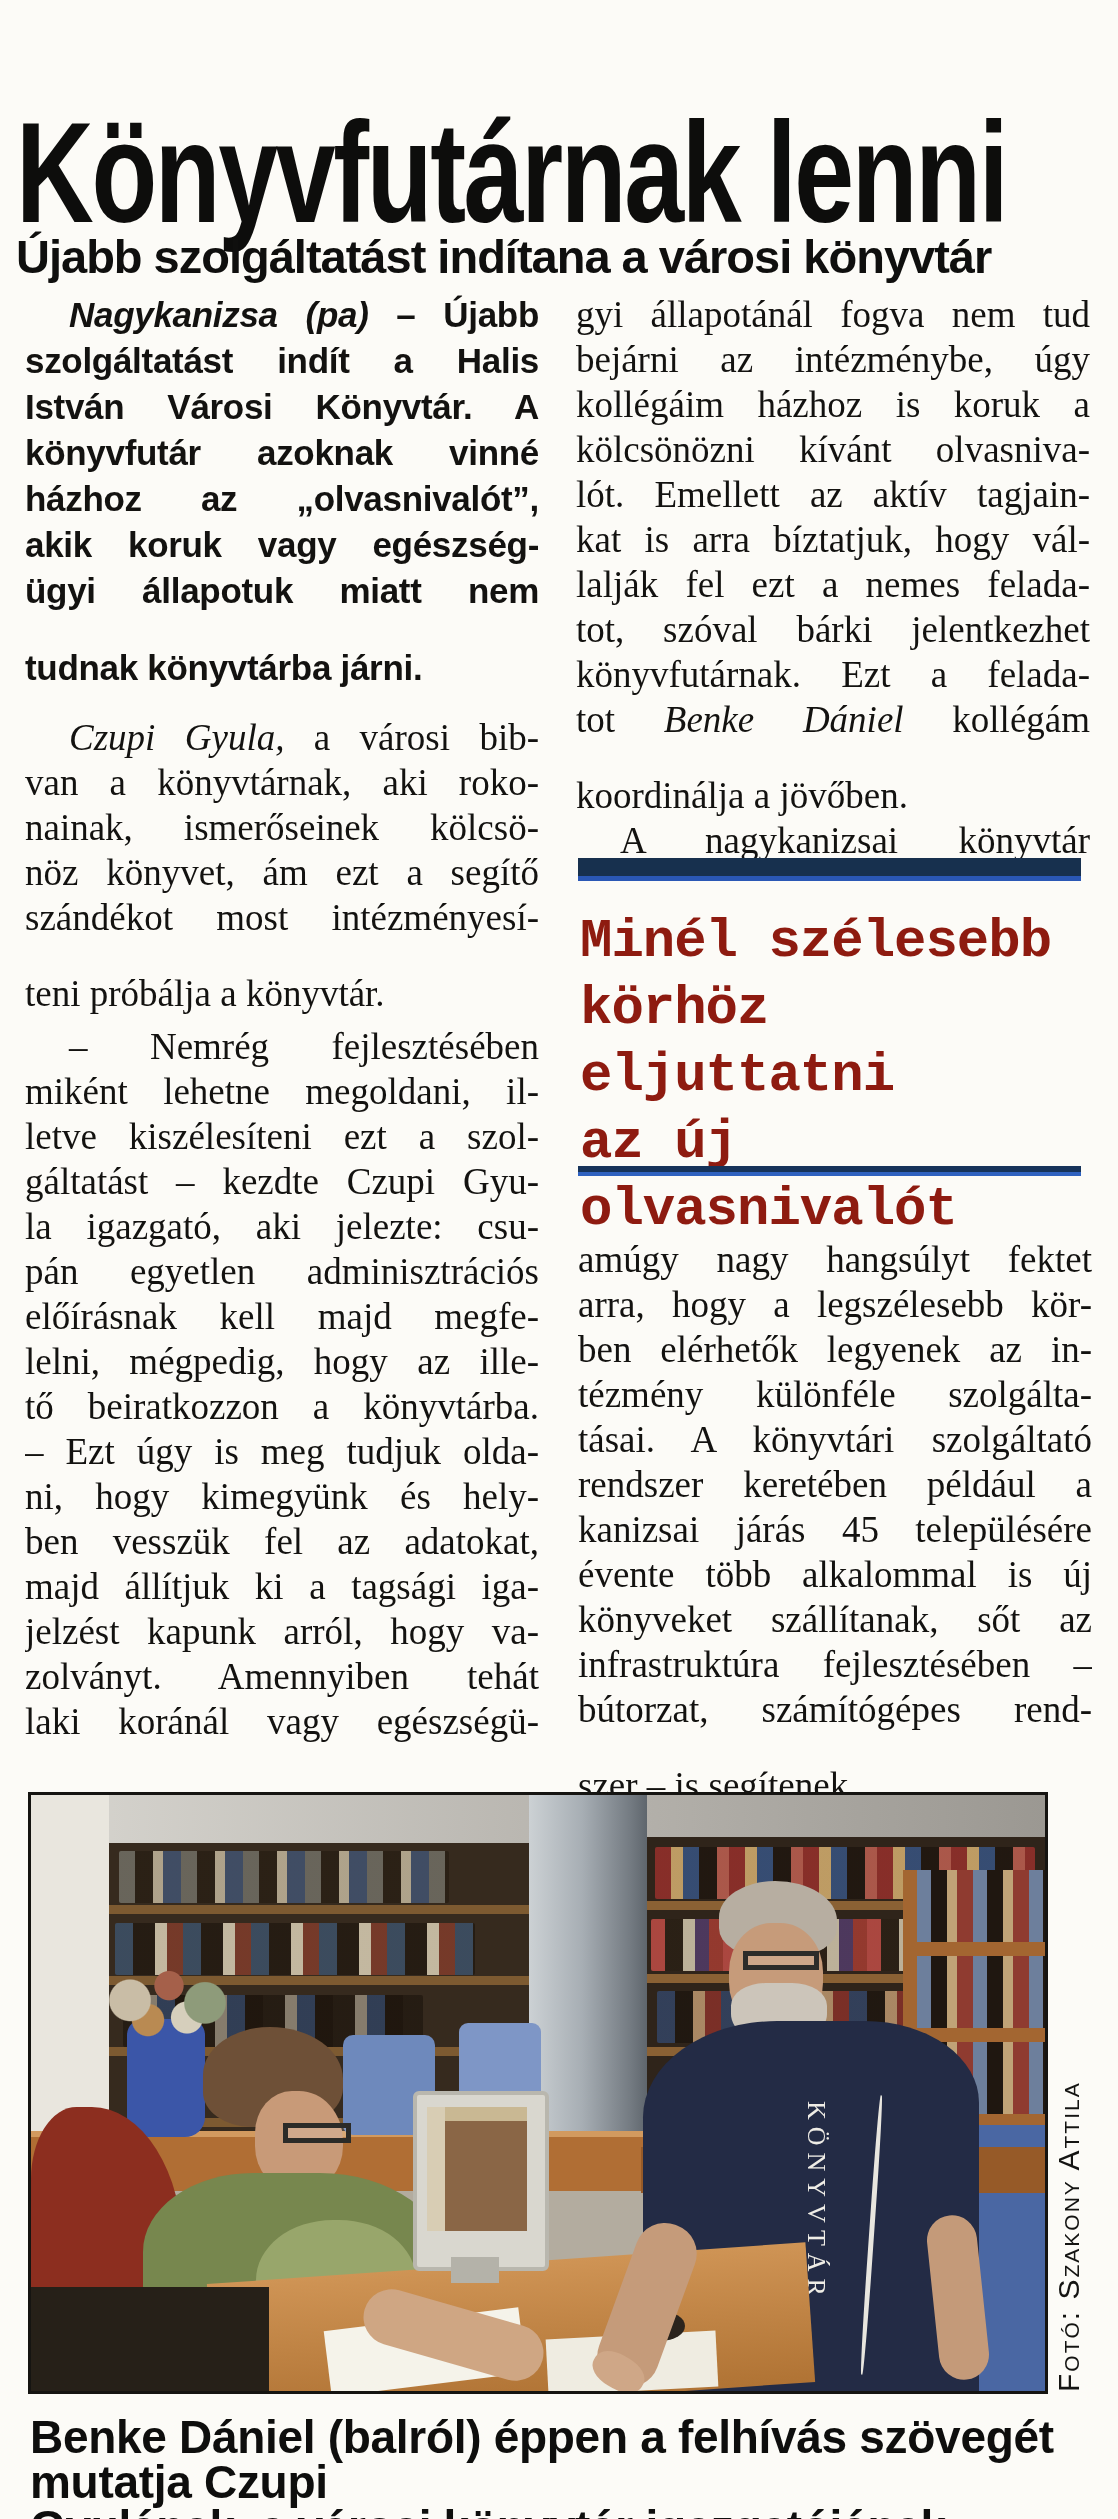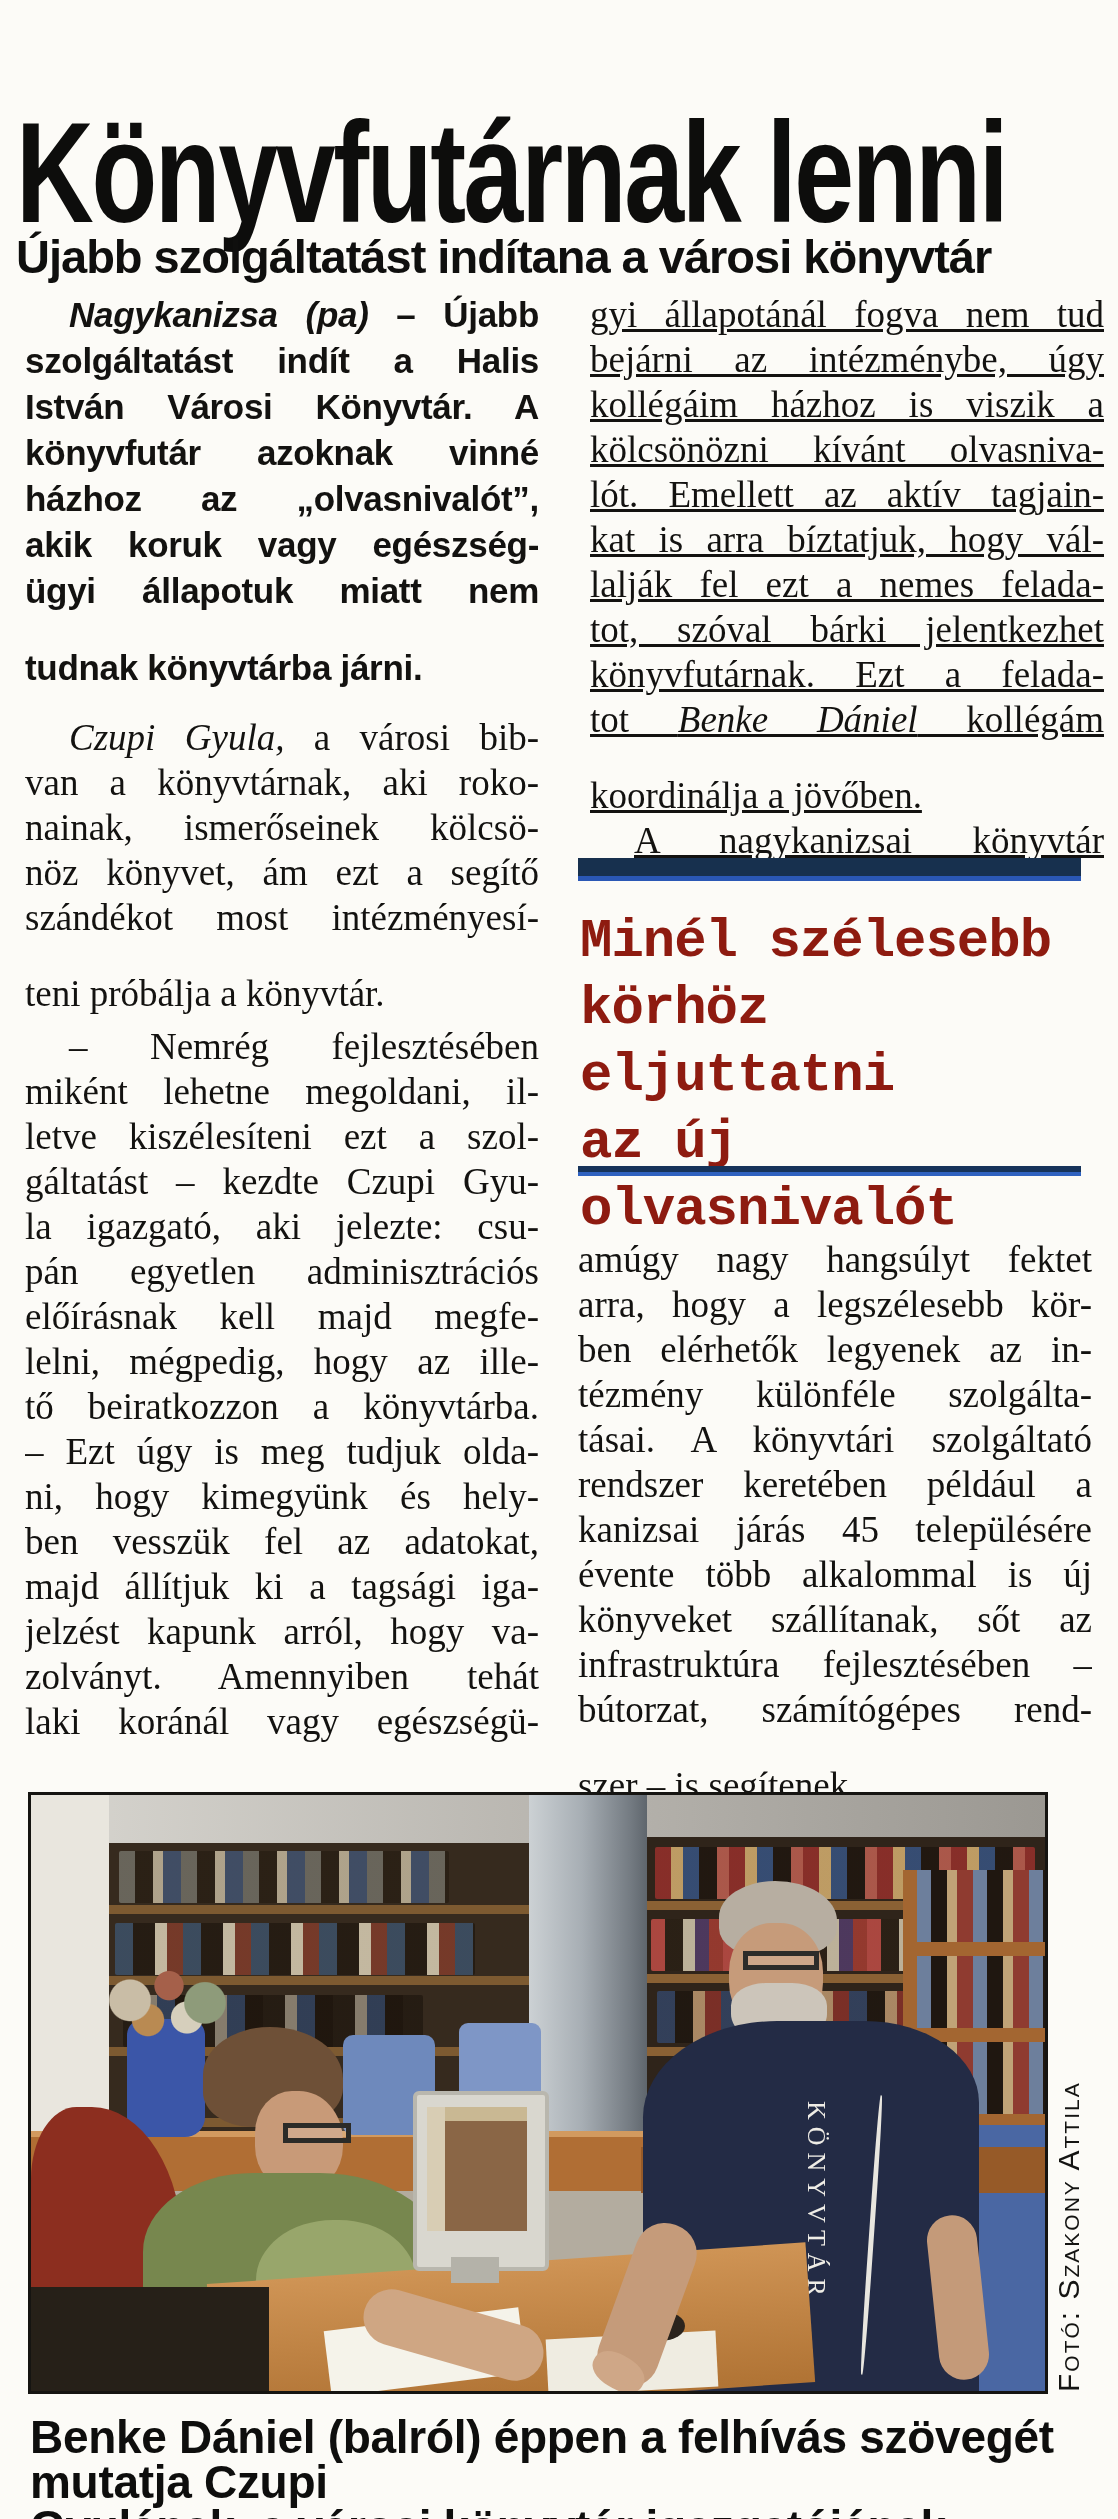--- a/index.html
+++ b/index.html
@@ -6,21 +6,21 @@
   body{width:1118px;height:2519px;position:relative;background:#fcfbf7;
        font-family:"Liberation Sans",sans-serif;color:#131210;overflow:hidden;}
 
   .headline{position:absolute;left:16px;top:8px;font-weight:bold;font-size:138px;line-height:1.02;
     letter-spacing:-3px;white-space:nowrap;transform:scale(0.78,1.03);transform-origin:0 0;color:#0d0d0c;}
   .subheadline{position:absolute;left:16px;top:190px;font-weight:bold;font-size:47px;
     letter-spacing:-1px;white-space:nowrap;color:#0f0f0e;}
 
   .col{position:absolute;top:292px;width:514px;}
   .col-left{left:25px;}
-  .col-right{left:590px;text-decoration:underline;}
+  .col-right{left:576px;}
 
   .par{margin:0;}
   .col-left .par:nth-child(2){margin-top:24px;}
   .col-left .par:nth-child(3){margin-top:8px;}
   .par .line{text-align:justify;text-align-last:justify;overflow:hidden;white-space:normal;}
   .par .line.last{text-align-last:left;margin-top:31px;}
   .par.indent .line:first-child{text-indent:44px;}
   .par.lead{font-family:"Liberation Sans",sans-serif;font-weight:bold;font-size:35px;}
   .par.lead .line{line-height:46px;height:46px;letter-spacing:-0.3px;}
   .par.serif{font-family:"Liberation Serif",serif;font-size:37px;}
@@ -152,21 +152,21 @@
       <div class="line">jelzést kapunk arról, hogy va-</div>
       <div class="line">zolványt. Amennyiben tehát</div>
       <div class="line">laki koránál vagy egészségü-</div>
     </div>
   </div>
 
 <div class="col col-right">
     <div class="par serif">
       <div class="line">gyi állapotánál fogva nem tud</div>
       <div class="line">bejárni az intézménybe, úgy</div>
-      <div class="line">kollégáim házhoz is viszik a</div>
+      <div class="line">kollégáim házhoz is koruk a</div>
       <div class="line">kölcsönözni kívánt olvasniva-</div>
       <div class="line">lót. Emellett az aktív tagjain-</div>
       <div class="line">kat is arra bíztatjuk, hogy vál-</div>
       <div class="line">lalják fel ezt a nemes felada-</div>
       <div class="line">tot, szóval bárki jelentkezhet</div>
       <div class="line">könyvfutárnak. Ezt a felada-</div>
       <div class="line"><span>tot </span><span class="seg-it">Benke Dániel</span><span> kollégám</span></div>
       <div class="line last">koordinálja a jövőben.</div>
     </div>
     <div class="par serif indent">

